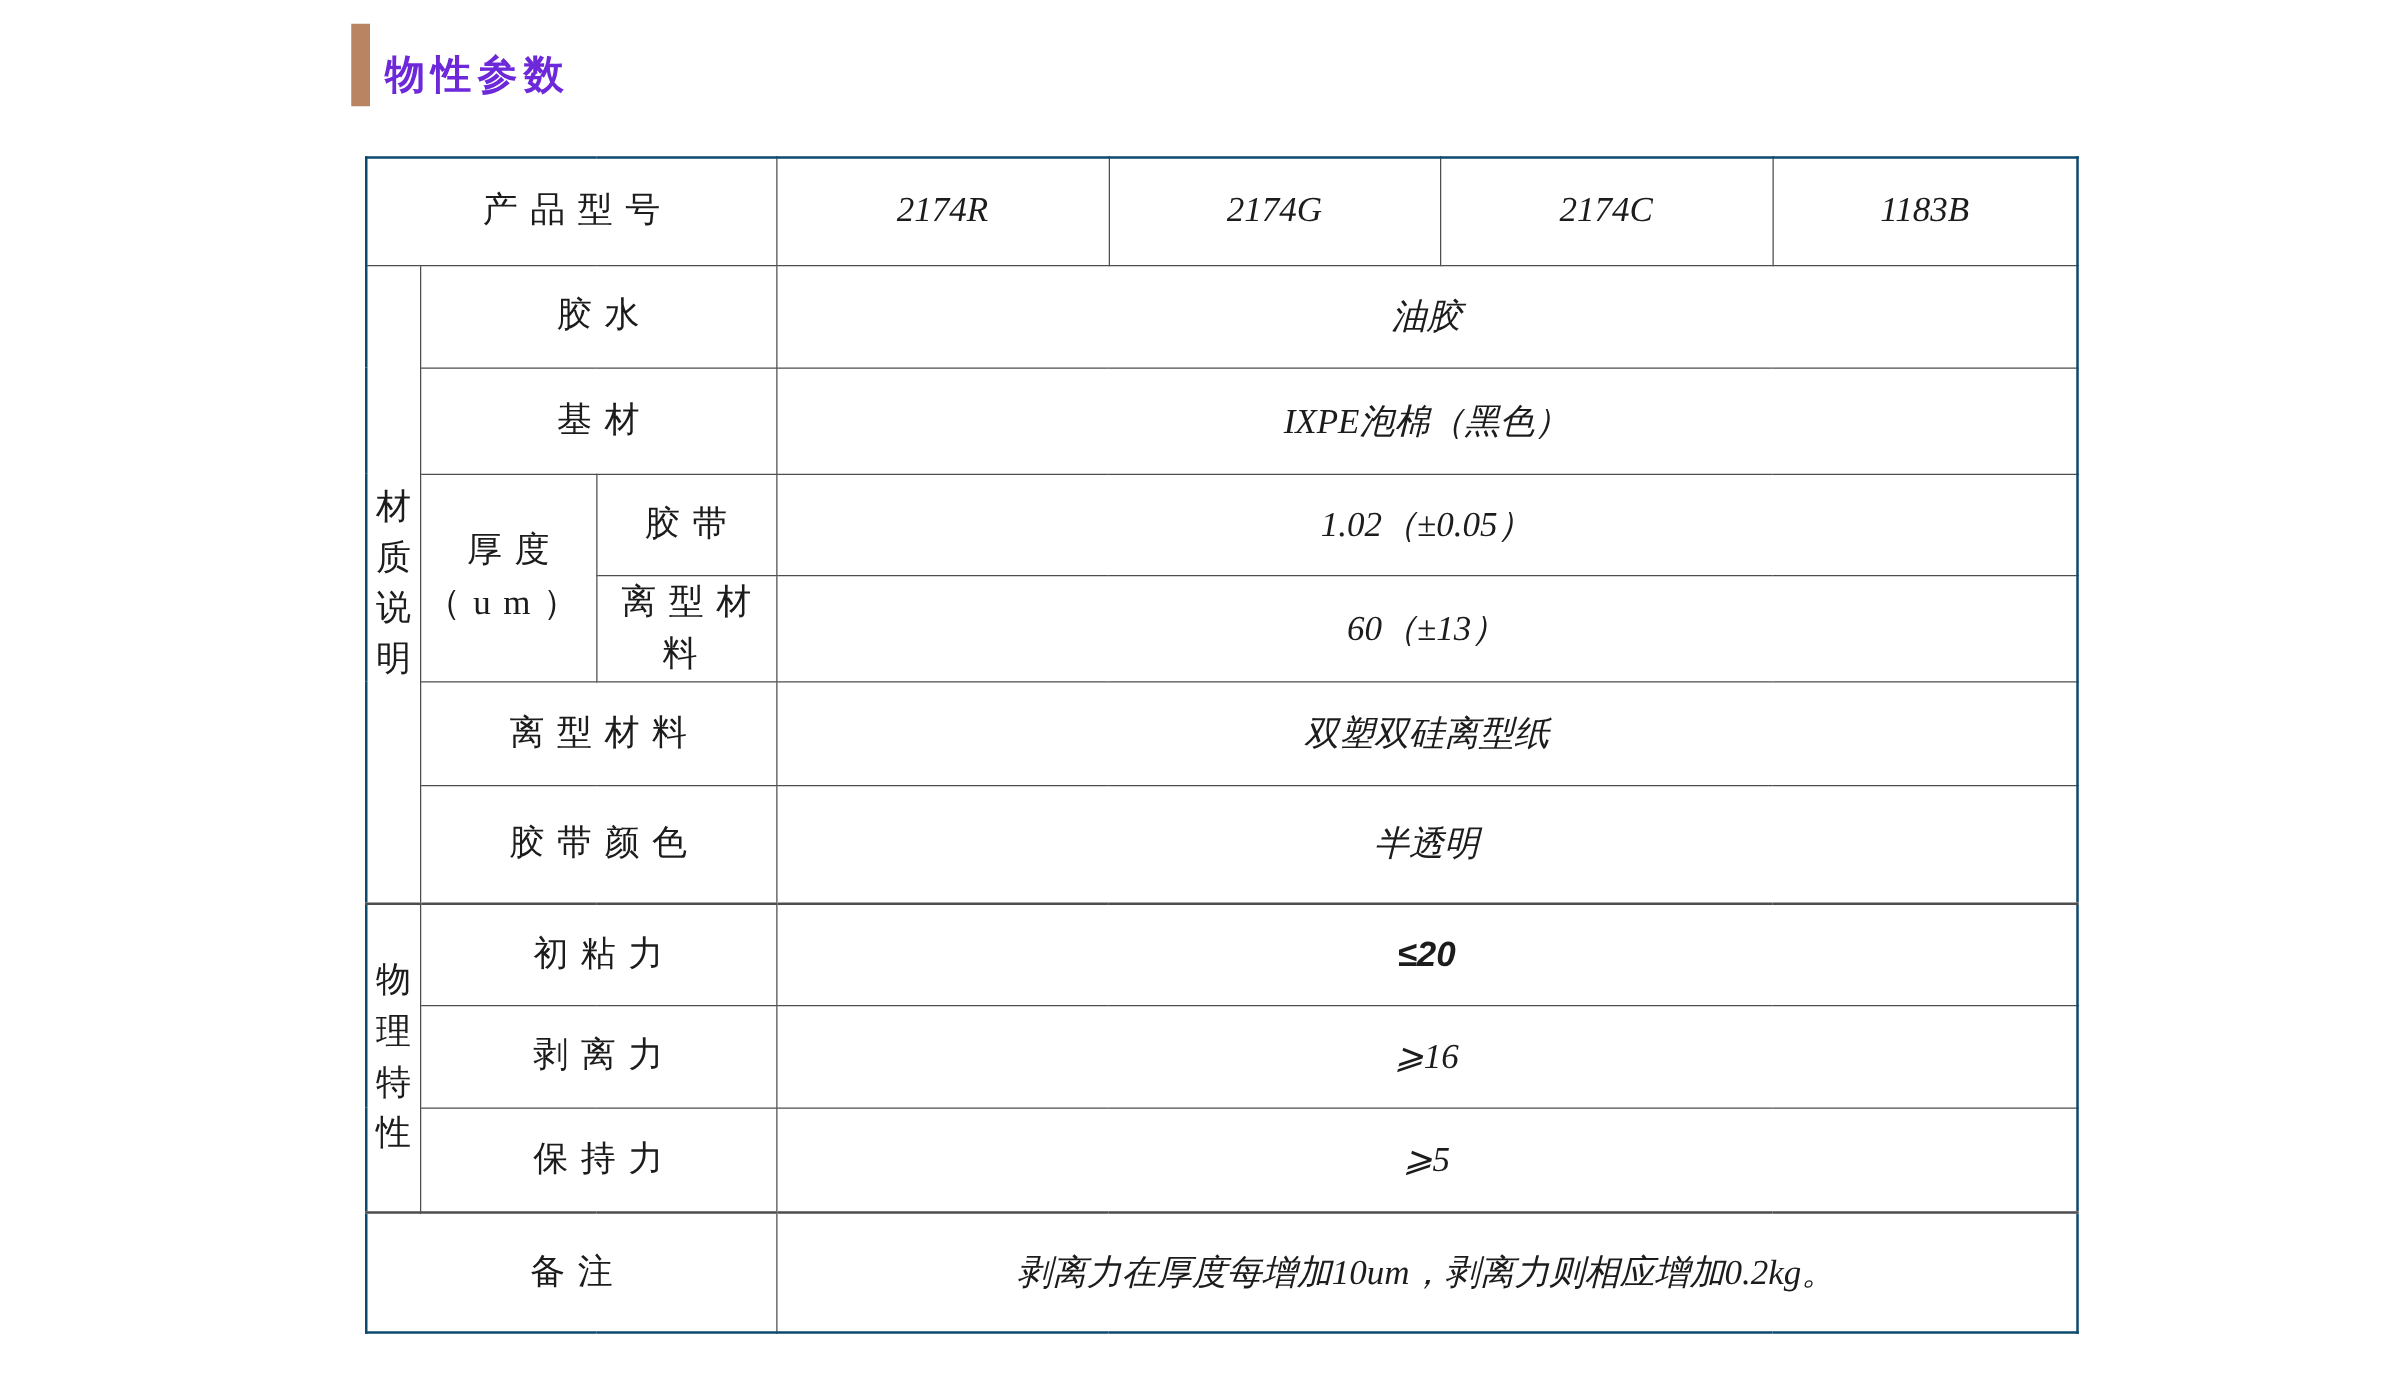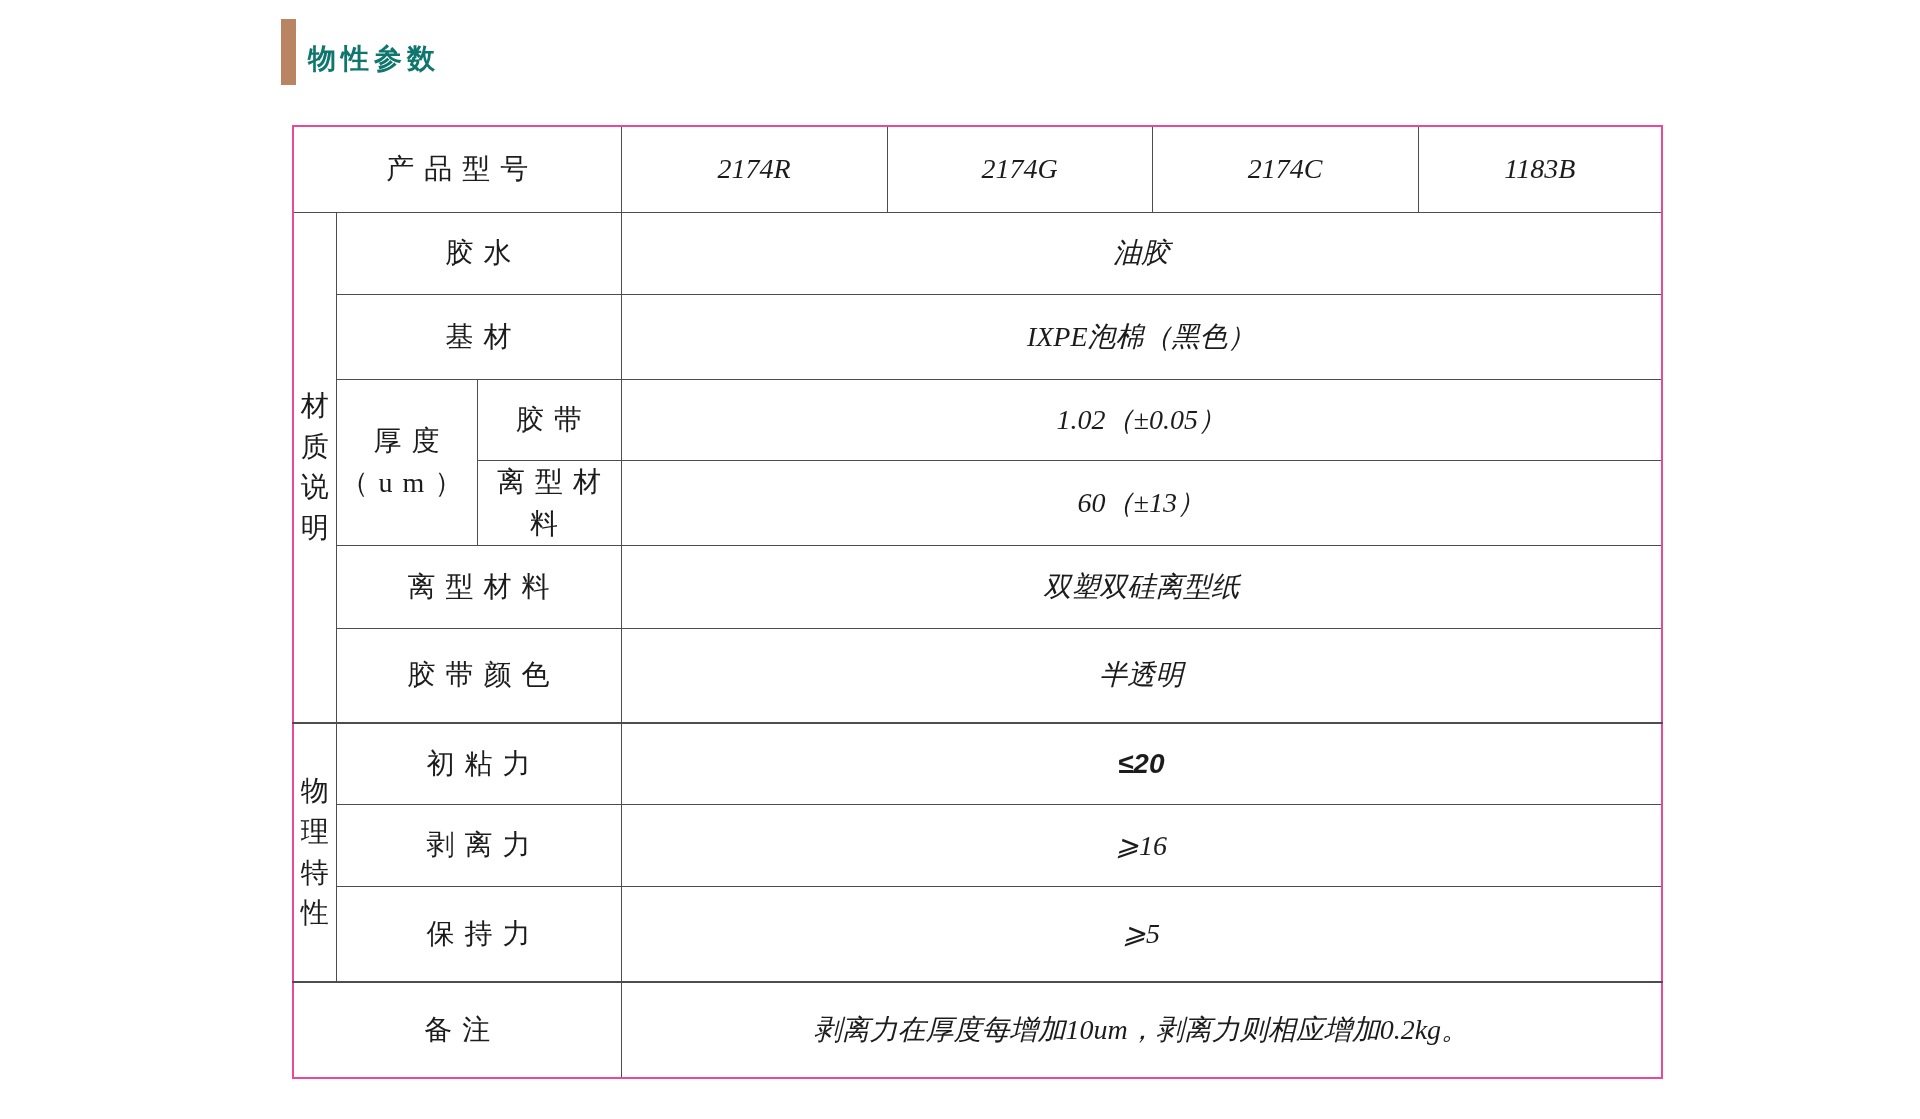--- a/index.html
+++ b/index.html
@@ -30,23 +30,23 @@
   }
   .title-bar {
     width: 15px;
     height: 66px;
     background: #b88462;
     margin-right: 12px;
   }
   .title-text {
     font-family: "Liberation Sans", sans-serif;
     font-weight: 700;
-    font-size: 28px;
+    font-size: 32px;
     letter-spacing: 5px;
-    color: #0f766e;
+    color: #6d28d9;
     line-height: 1;
     padding-top: 14px;
   }
 
   
   table.spec {
     position: absolute;
     left: 292px;
     top: 125px;
     width: 1369px;
@@ -56,21 +56,21 @@
   }
   table.spec td {
     border: 1px solid #4d4d4d;
     text-align: center;
     vertical-align: middle;
     font-size: 28px;
     padding: 0;
     background: #ffffff;
   }
   table.spec {
-    border: 2px solid #ec4899;
+    border: 2px solid #0c4a6e;
   }
   td.label {
     letter-spacing: 10px;
     text-indent: 10px; 
     white-space: pre-line;
     line-height: 1.5;
   }
   td.vertical-label {
     white-space: pre-line;
     line-height: 1.45;
@@ -164,21 +164,21 @@
 性</td>
       <td colspan="2" class="label">初粘力</td>
       <td colspan="4" class="value value-sans">≤20</td>
     </tr>
 
     <tr style="height:82px">
       <td colspan="2" class="label">剥离力</td>
       <td colspan="4" class="value">⩾16</td>
     </tr>
 
-    <tr style="height:96px">
+    <tr style="height:84px">
       <td colspan="2" class="label">保持力</td>
       <td colspan="4" class="value">⩾5</td>
     </tr>
 
     <tr style="height:96px" class="section-start">
       <td colspan="3" class="label">备注</td>
       <td colspan="4" class="value">剥离力在厚度每增加10um，剥离力则相应增加0.2kg。</td>
     </tr>
   </tbody>
     </table>

